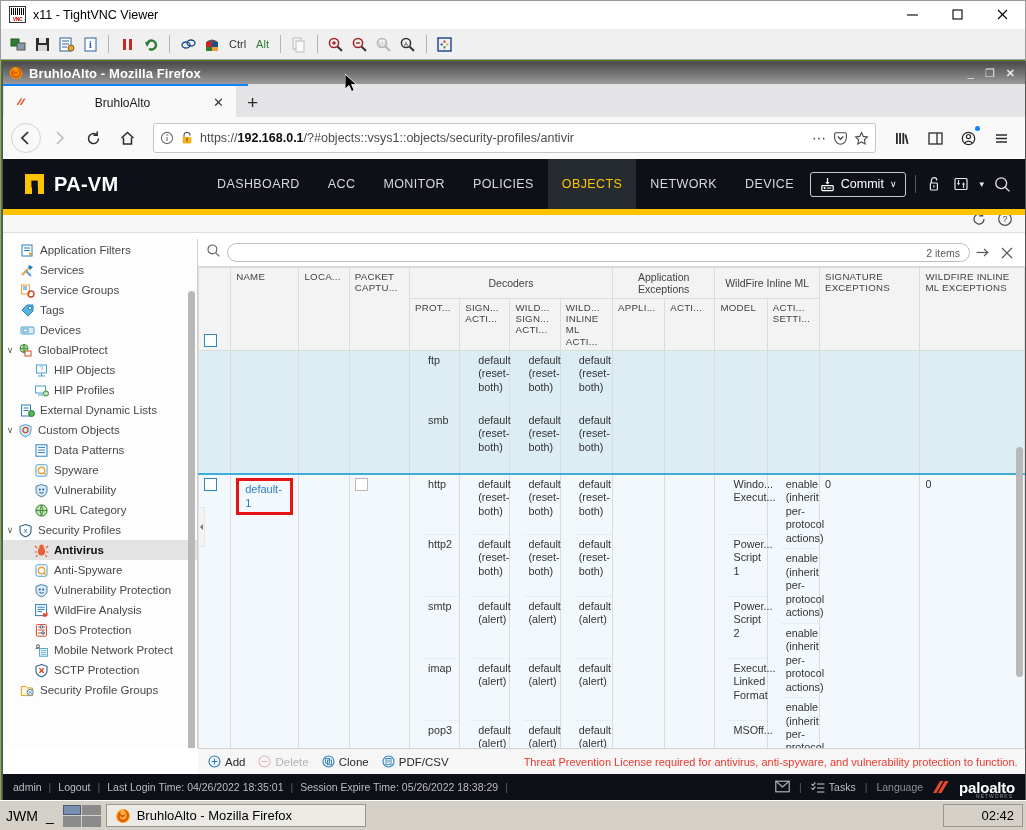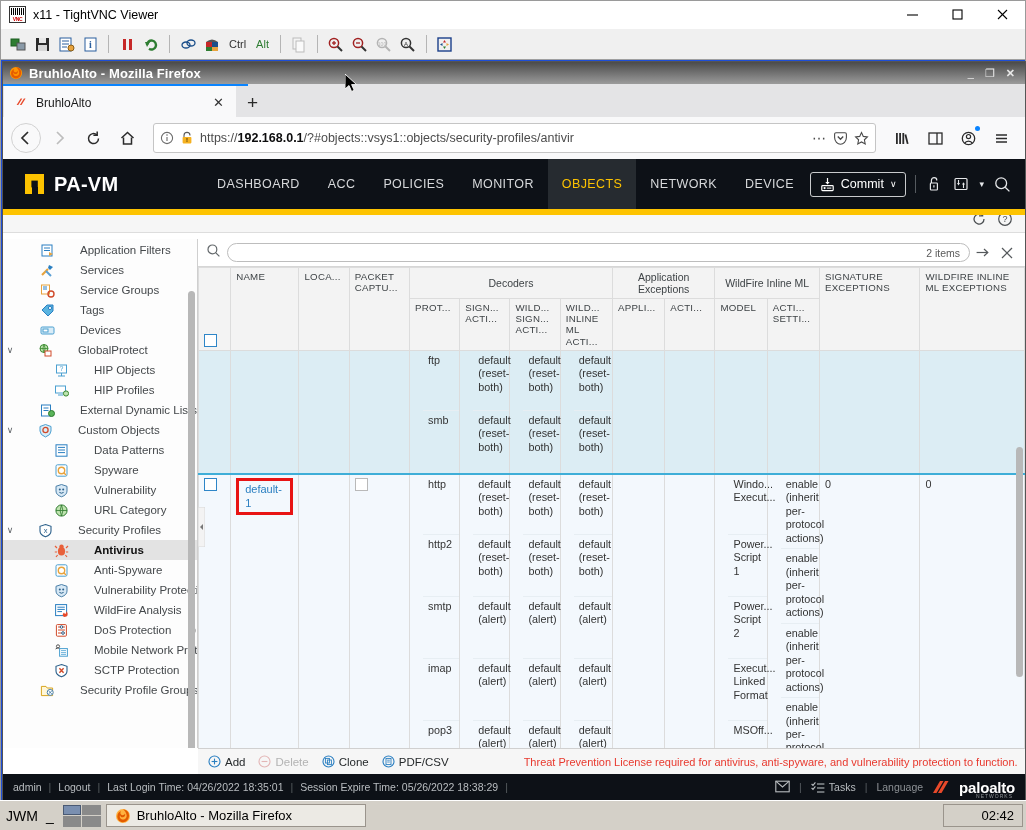--- a/index.html
+++ b/index.html
@@ -5,21 +5,21 @@
   * { box-sizing: border-box; }
   html, body { margin:0; padding:0; }
   body {
     width:1026px; height:830px; overflow:hidden;
     font-family:"Liberation Sans", sans-serif;
     background:#c0c0c0;
     -webkit-font-smoothing: antialiased;
   }
 
   
-  #vnc-window { position:absolute; inset:0; background:#1d4ed8; border:1px solid #9a9a9a; }
+  #vnc-window { position:absolute; inset:0; background:#4d7c0f; border:1px solid #9a9a9a; }
 
   #vnc-titlebar {
     height:28px; background:#ffffff; display:flex; align-items:center;
     padding-left:8px; border-bottom:1px solid #fff;
   }
   .vnc-title-icon {
     width:17px; height:17px; margin-right:7px; flex:none;
     border:1px solid #333; background:#fff; position:relative; overflow:hidden;
   }
   .vnc-title-icon::before {
@@ -61,21 +61,21 @@
   #ff-winbtns { margin-left:auto; display:flex; gap:11px; padding-right:10px; color:#e8e8e8; font-size:11px; }
   .ff-winbtn { line-height:1; cursor:default; }
 
   #ff-tabstrip { height:33px; background:#e4e4e6; display:flex; align-items:flex-end; position:relative; }
   #ff-tabstrip::before { content:""; position:absolute; left:0; top:0; width:245px; height:2px; background:#0a84ff; }
   .ff-tab {
     width:232px; height:31px; background:#f9f9fa; display:flex; align-items:center;
     padding:0 8px 0 11px; margin-left:1px; border-top:2px solid transparent;
   }
   .ff-tab .tab-fav { width:13px;height:13px;margin-right:8px;flex:none; }
-  .ff-tab .tab-label { font-size:12px; color:#1a1a1a; flex:1; white-space:nowrap; overflow:hidden; }
+  .ff-tab .tab-label { font-size:12px; color:#1a1a1a; flex:1; white-space:nowrap; overflow:hidden;text-align:center; }
   .ff-tab .tab-close { font-size:13px; color:#333; padding:0 4px; }
   .ff-newtab { font-size:19px; color:#2a2a2a; padding:0 11px; line-height:1; margin-bottom:5px; }
 
   #ff-navbar { height:42px; background:#f9f9fa; display:flex; align-items:center; padding:0 8px; gap:2px; }
   .nav-btn { width:32px;height:32px; display:flex;align-items:center;justify-content:center; color:#3a3a3a; }
   .nav-btn.disabled { color:#c0c0c0; }
   #urlbar {
     flex:1; height:30px; margin:0 8px; background:#fff; border:1px solid #c5c5c5; border-radius:3px;
     display:flex; align-items:center; padding:0 6px; gap:6px; overflow:hidden;
   }
@@ -112,21 +112,21 @@
   #pan-body { position:absolute; left:0; right:0; top:80px; bottom:52px; display:flex; }
 
   
   #sidebar {
     width:195px; flex:none; background:#fdfdfd; border-right:1px solid #cfcfcf;
     position:relative; overflow:hidden;
   }
   #sidebar-scroll { position:absolute; inset:0 0 0 0; padding-top:1px; }
   .tree-item {
     height:20px; display:flex; align-items:center; font-size:11.5px; color:#44484b;
-    white-space:nowrap; padding-right:4px;gap:20px;
+    white-space:nowrap; padding-right:4px;
   }
   .tree-item.selected { background:#e3e3e3; font-weight:bold; color:#111; }
   .tw { width:14px; flex:none; display:flex; align-items:center; justify-content:center; color:#5a5f63; font-size:9px; }
   .ti { width:16px; height:16px; flex:none; margin-right:5px; display:flex; align-items:center; justify-content:center; }
   .tree-item .dot { width:5px;height:5px;border-radius:50%;background:#b6b6b6; margin-left:auto; flex:none; }
   .lvl1 { padding-left:2px; }
   .lvl2 { padding-left:16px; }
   #sb-track { position:absolute; right:2px; top:52px; width:7px; height:480px; }
   #sb-thumb { position:absolute; right:2px; top:52px; width:7px; height:480px; background:#b8b8b8; border-radius:4px; }
 
@@ -480,24 +480,24 @@
           <span id="pan-logo-text">PA-VM</span>
         </div>
         <div id="pan-nav">
             <div class="pan-nav-item">
               <span>DASHBOARD</span>
             </div>
             <div class="pan-nav-item">
               <span>ACC</span>
             </div>
             <div class="pan-nav-item">
-              <span>POLICIES</span>
+              <span>MONITOR</span>
             </div>
             <div class="pan-nav-item">
-              <span>MONITOR</span>
+              <span>POLICIES</span>
             </div>
             <div class="pan-nav-item active">
               <span>OBJECTS</span>
             </div>
             <div class="pan-nav-item">
               <span>NETWORK</span>
             </div>
             <div class="pan-nav-item">
               <span>DEVICE</span>
             </div>

